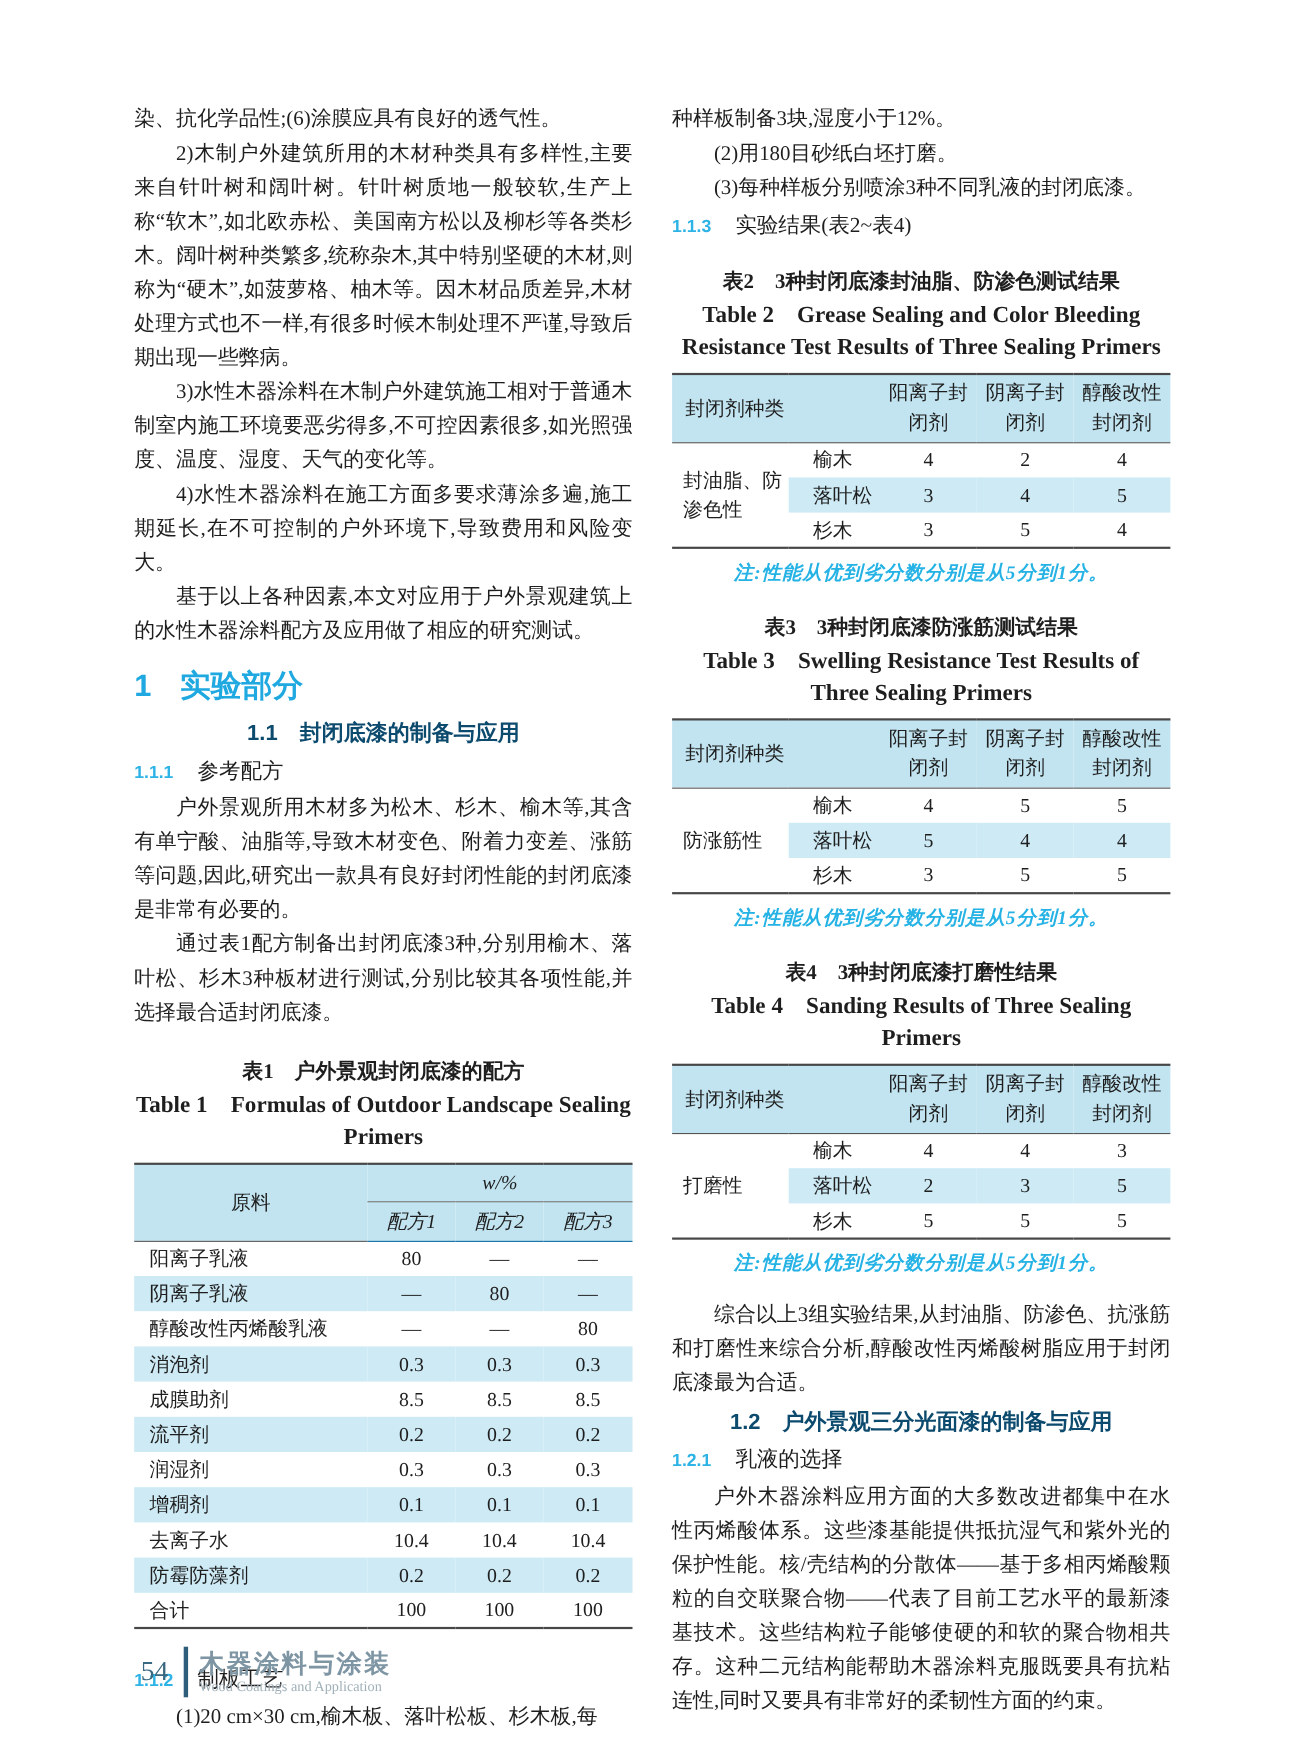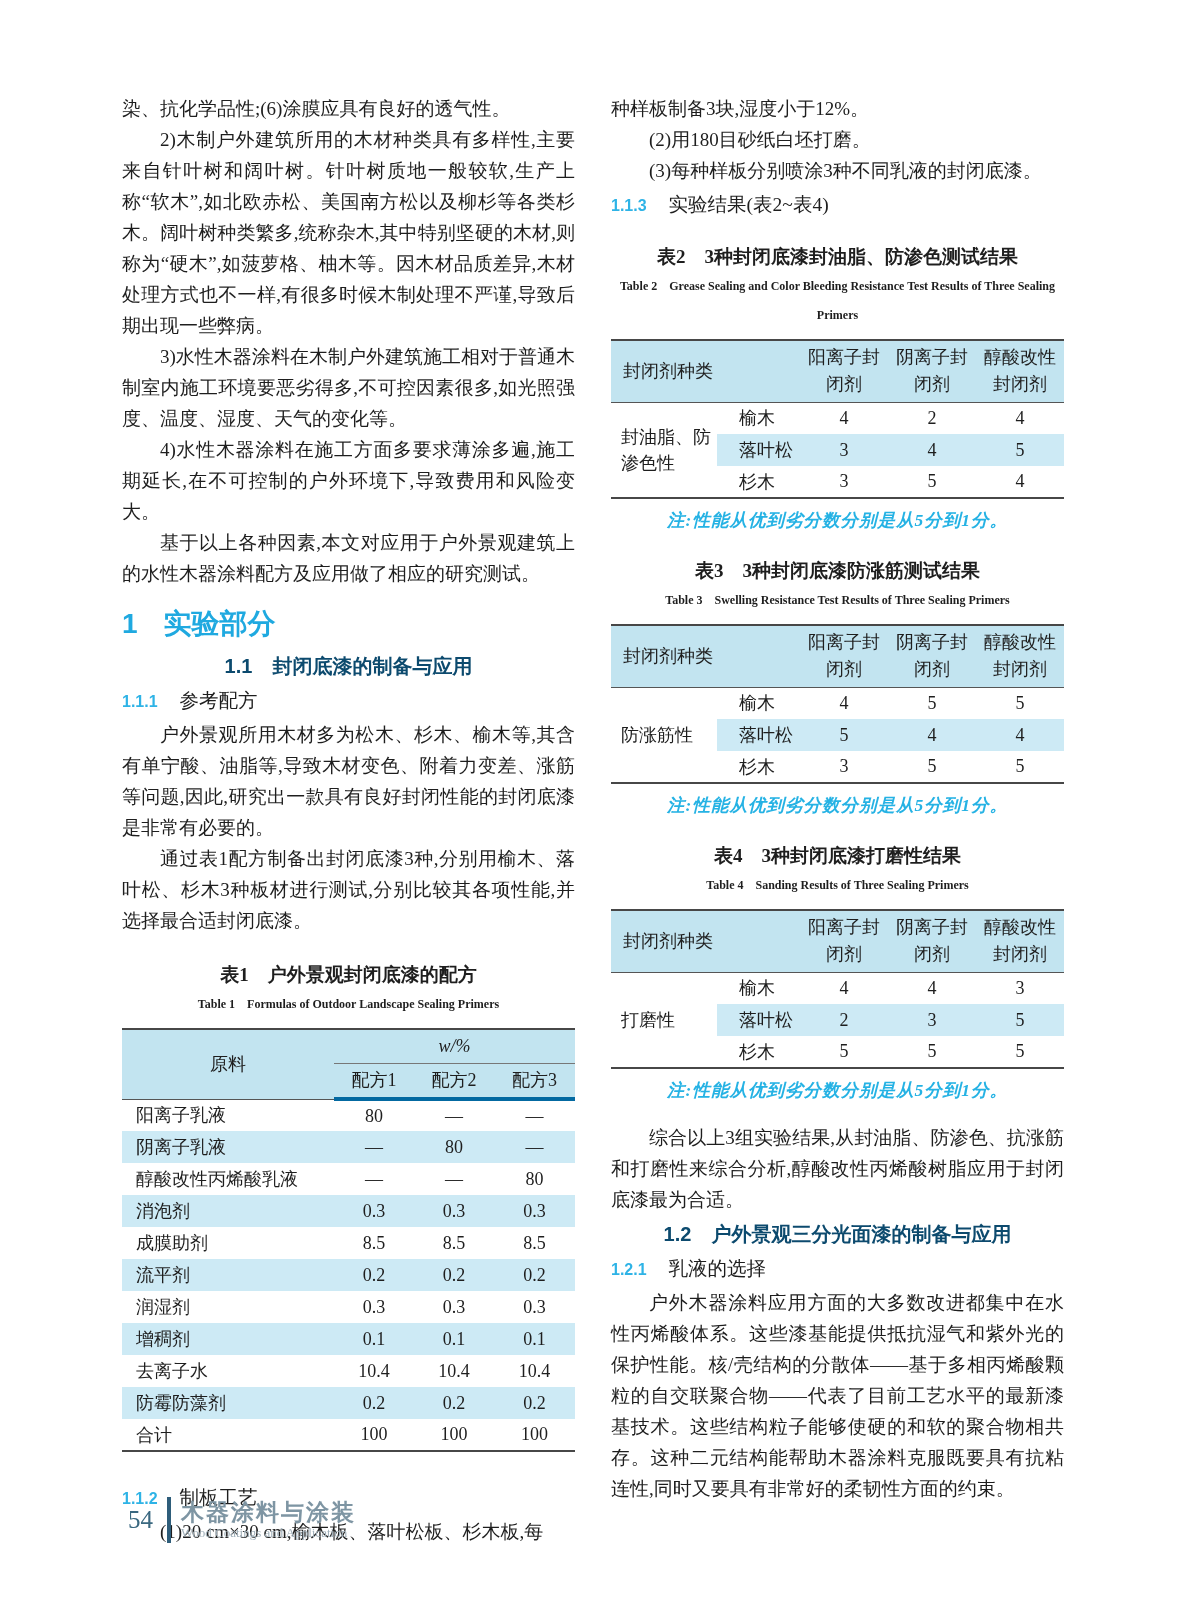--- a/index.html
+++ b/index.html
@@ -35,34 +35,34 @@
           font-size:20px; color:#0c4a6e; margin:6px 0 7px 0;text-align:center; }
   .sec2 .num { margin-right:20px; }
   .sec3 { font-weight:normal; font-size:19.5px; margin:5px 0 5px 0; }
   .sec3 .num { font-family:"Liberation Sans","DejaVu Sans",sans-serif;
                font-weight:bold; color:#2eb3e6; margin-right:22px; font-size:16px; }
   .sec3 .t { color:#1e1e1e; }
 
   
   .caption { text-align:center; margin-top:24px; margin-bottom:9px; }
   .cap-cn { font-size:19px; font-weight:bold; line-height:30px; }
-  .cap-en { font-size:12px; font-weight:bold; line-height:29px;
+  .cap-en { font-size:21px; font-weight:bold; line-height:29px;
             font-family:"Liberation Serif",serif; }
   .tnote { text-align:center; font-size:17.5px; font-weight:bold; font-style:italic;
            color:#25b2e4; margin:9px 0 20px 0; letter-spacing:1px; }
 
   
   table { border-collapse:collapse; width:100%; table-layout:fixed;
           border-top:2px solid #474747; border-bottom:2px solid #474747; }
   td { font-size:18px; text-align:center; vertical-align:middle; color:#1e1e1e; }
   thead td { background:#c2e4f0; }
   tr.shade td { background:#cdeaf5; }
 
   
-  .t1 thead tr.r2 td { border-bottom:4px solid #0369a1; }
+  .t1 thead tr.r2 td { border-bottom:1px solid #0369a1;font-style:italic; }
   .t1 .hname { text-align:center; border-bottom:1px solid #555; }
   .t1 .wcell { border-bottom:1px solid #777; font-style:italic; height:34px; }
   .t1 thead .fcell { height:36px; border-bottom:1px solid #555; }
   .t1 tbody td { height:32px; }
   .t1 tbody td.nm { text-align:left; padding-left:14px; }
 
   
   .tx thead td { height:62px; border-bottom:1px solid #555; line-height:27px; }
   .tx thead td.hl { text-align:left; padding-left:12px; }
   .tx tbody td { height:32px; }

